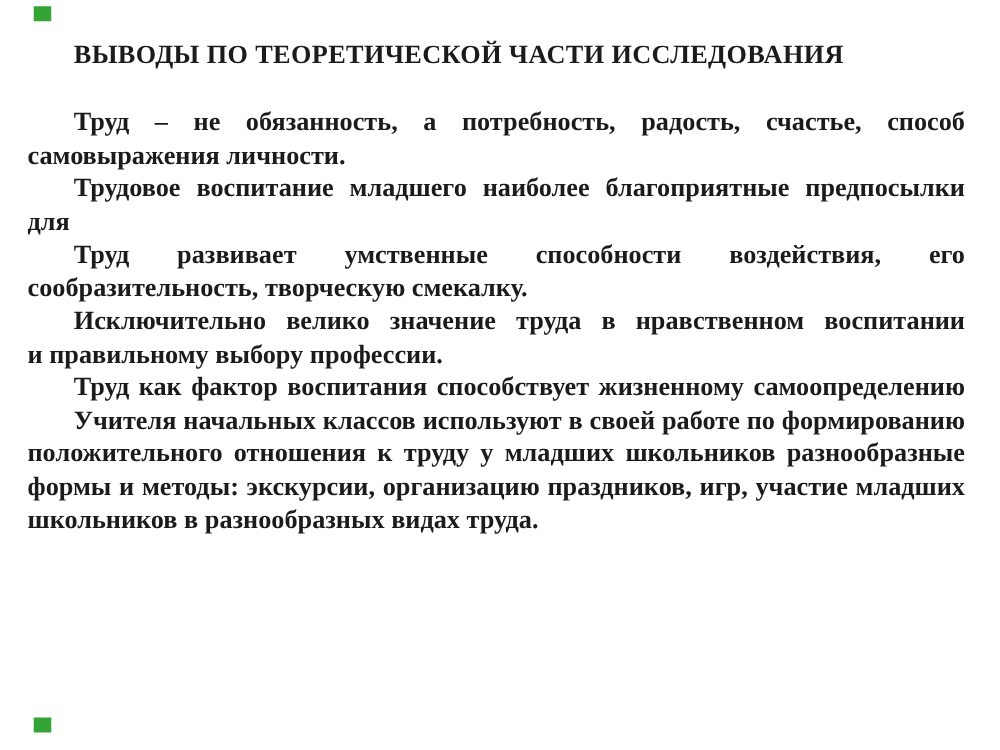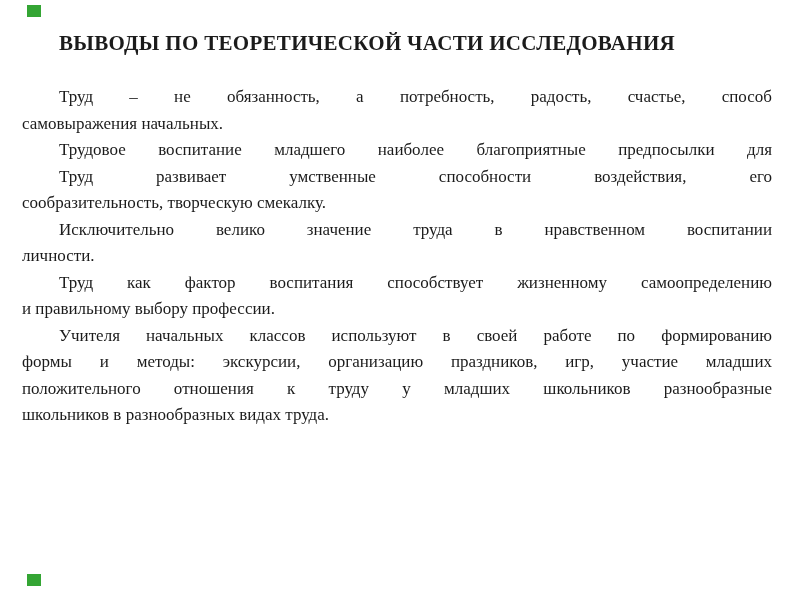--- a/index.html
+++ b/index.html
@@ -39,59 +39,59 @@
     font-size: 21px;
     font-weight: bold;
     line-height: 27px;
     margin: 0 0 27px 0;
     text-indent: 37px;
     letter-spacing: 0.3px;
     white-space: nowrap;
   }
   .para { margin: 0; }
   .line {
-    font-size: 17px;
+    font-size: 21px;
     line-height: 26.5px;
+    font-weight: bold;
   }
   .line.just {
     text-align: justify;
     text-align-last: justify;
   }
   .line.first { text-indent: 37px; }
 </style>
 </head>
 <body>
 
 <div class="slide">
   <div class="corner-square top"></div>
   <div class="corner-square bottom"></div>
 
   <div class="content">
     <h1 class="title">ВЫВОДЫ ПО ТЕОРЕТИЧЕСКОЙ ЧАСТИ ИССЛЕДОВАНИЯ</h1>
     <div id="paragraphs">
         <div class="para">
           <div class="line first just">Труд – не обязанность, а потребность, радость, счастье, способ</div>
-          <div class="line last">самовыражения начальных.</div>
+          <div class="line last">самовыражения личности.</div>
         </div>
         <div class="para">
           <div class="line first just">Трудовое воспитание младшего наиболее благоприятные предпосылки для</div>
         </div>
         <div class="para">
           <div class="line first just">Труд развивает умственные способности воздействия, его</div>
           <div class="line last">сообразительность, творческую смекалку.</div>
         </div>
         <div class="para">
           <div class="line first just">Исключительно велико значение труда в нравственном воспитании</div>
-          <div class="line last">личности.</div>
         </div>
         <div class="para">
+          <div class="line last">и правильному выбору профессии.</div>
           <div class="line first just">Труд как фактор воспитания способствует жизненному самоопределению</div>
-          <div class="line last">и правильному выбору профессии.</div>
         </div>
         <div class="para">
           <div class="line first just">Учителя начальных классов используют в своей работе по формированию</div>
+          <div class="line just">положительного отношения к труду у младших школьников разнообразные</div>
           <div class="line just">формы и методы: экскурсии, организацию праздников, игр, участие младших</div>
-          <div class="line just">положительного отношения к труду у младших школьников разнообразные</div>
           <div class="line last">школьников в разнообразных видах труда.</div>
         </div>
       </div>
   </div>
 </div>
 
 </body></html>

